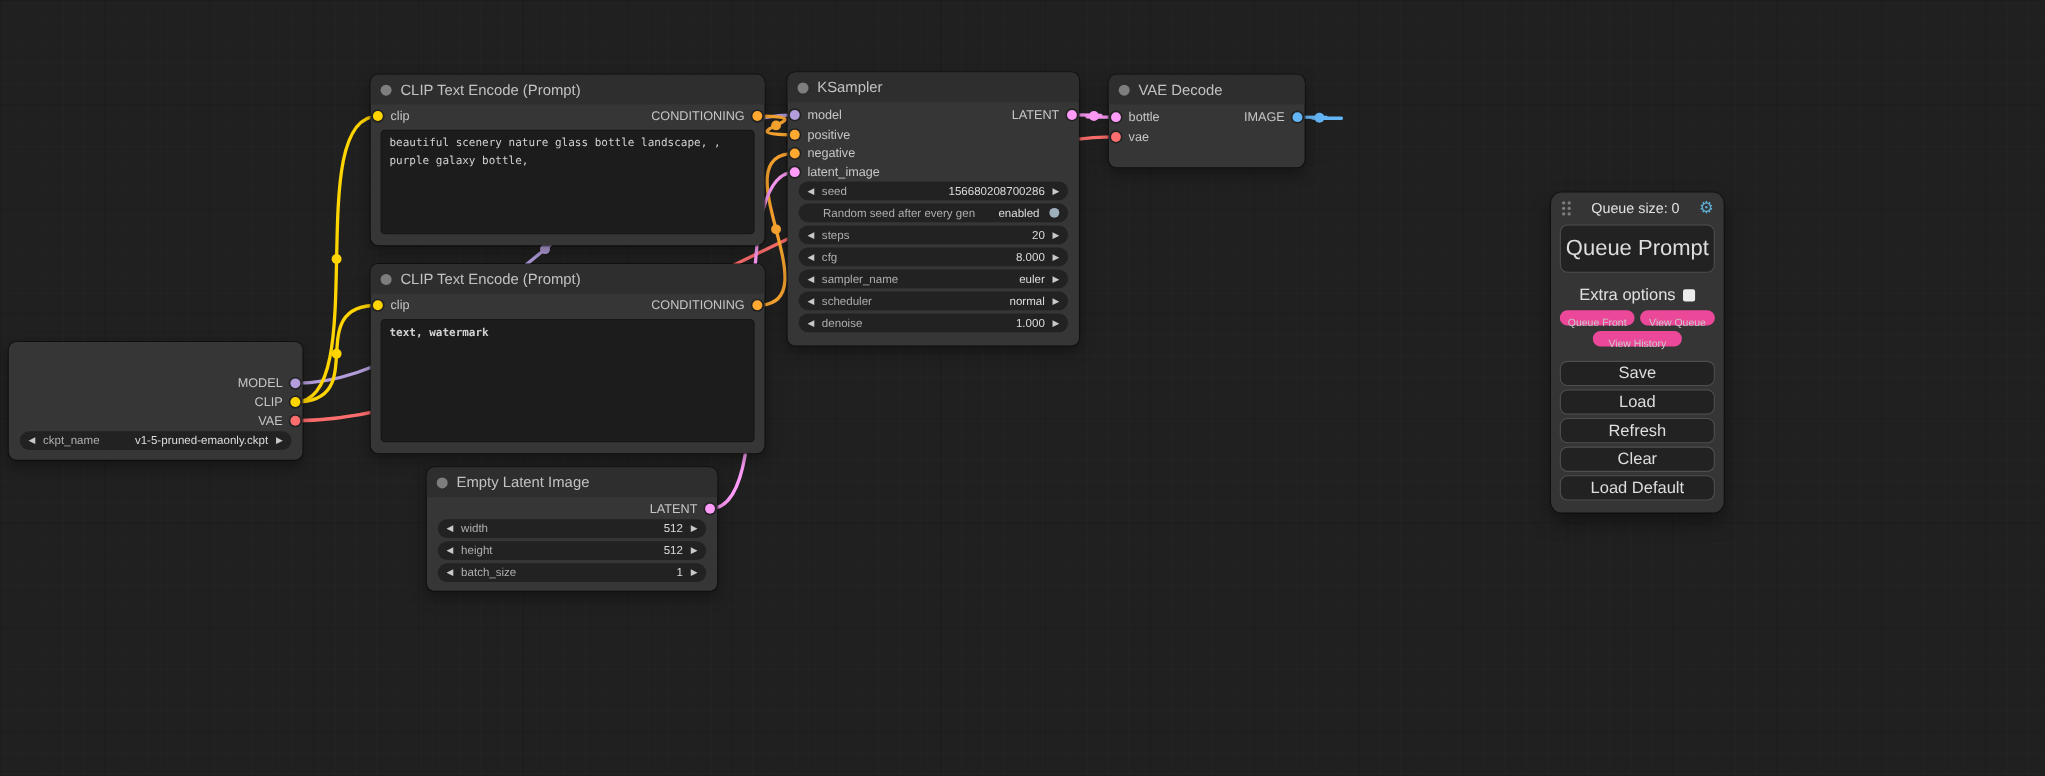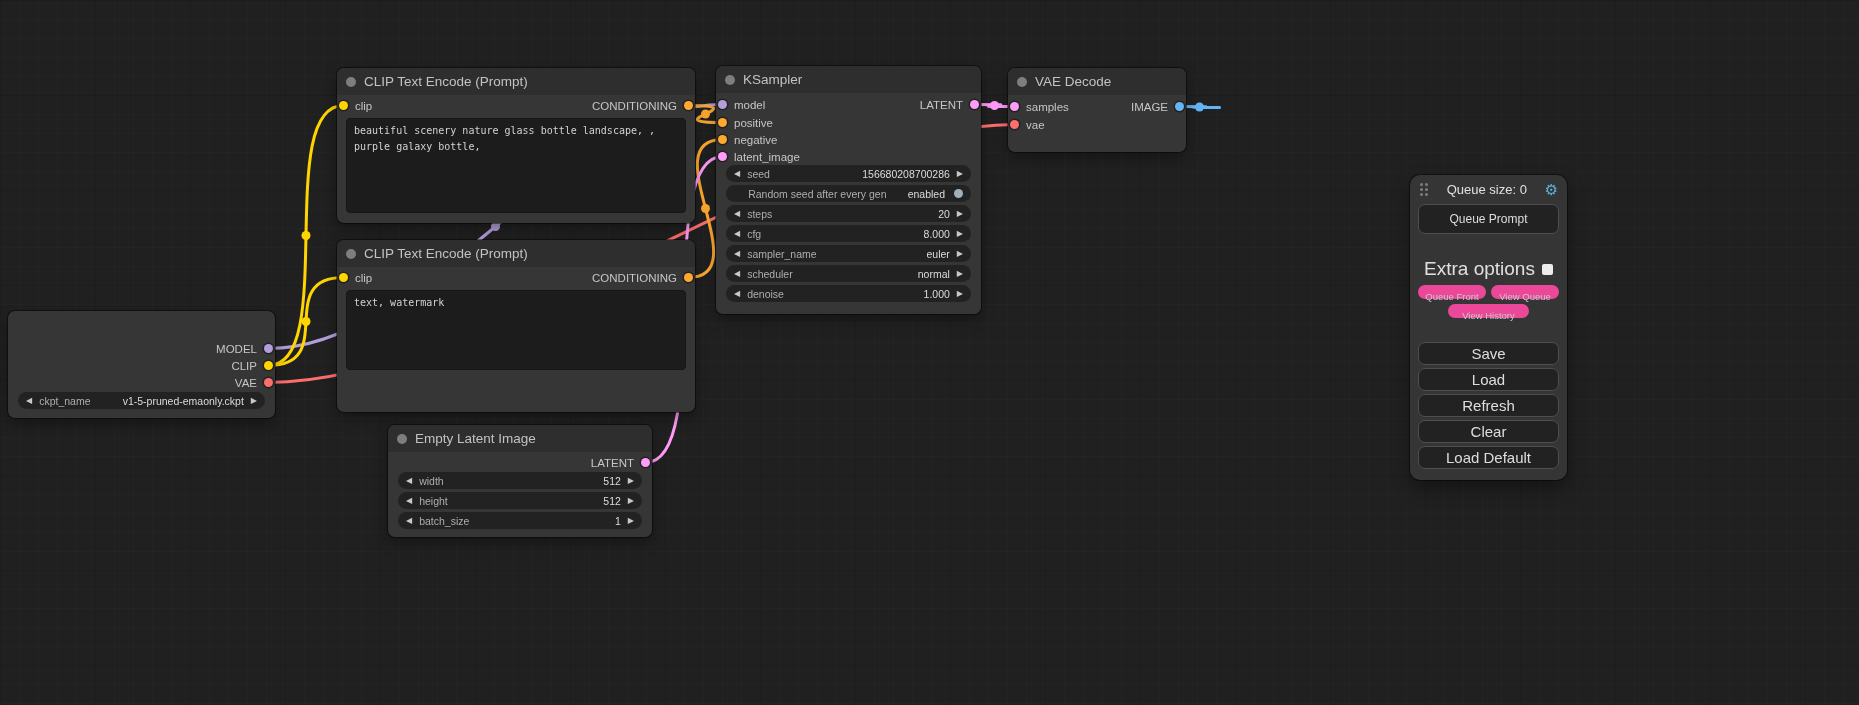--- a/index.html
+++ b/index.html
@@ -42,29 +42,29 @@
   .menu{position:absolute;z-index:4;background:#353535;border-radius:10px;
     box-shadow:0 0 0 1px rgba(0,0,0,.4),0 8px 18px rgba(0,0,0,.4);color:#ddd;padding-bottom:8px}
   .menu-header{display:flex;align-items:center;padding:7px 9px 2px}
   .drag-handle{width:10px;height:15px;position:relative;cursor:grab;flex:none}
   .drag-handle i{position:absolute;left:1px;top:1px;width:3px;height:3px;border-radius:50%;background:#7d7d7d;
     box-shadow:5px 0 0 #7d7d7d,0 5px 0 #7d7d7d,5px 5px 0 #7d7d7d,0 10px 0 #7d7d7d,5px 10px 0 #7d7d7d}
   .qsize{flex:1;text-align:center;font-size:13px;color:#e0e0e0}
   .gear{font-size:15px;color:#5fb0d8;cursor:pointer;line-height:1;flex:none}
   .btn{display:block;width:calc(100% - 16px);margin:3px 8px;background:#222;border:1px solid #4e4e4e;
     border-radius:7px;color:#dedede;font-family:"Liberation Sans",sans-serif;font-size:15px;height:23px;cursor:pointer}
-  .btn.qp{height:30px;font-size:12px;margin-top:5px}
-  .extra-row{display:flex;align-items:center;justify-content:center;gap:7px;font-size:19px;margin:24px 0 5px;color:#e0e0e0}
+  .btn.qp{height:44px;font-size:20px;margin-top:5px}
+  .extra-row{display:flex;align-items:center;justify-content:center;gap:7px;font-size:15px;margin:12px 0 5px;color:#e0e0e0}
   .checkbox{width:11px;height:11px;background:#ececec;border-radius:2px;cursor:pointer}
   .pill-row{display:flex;gap:5px;padding:0 8px;margin-bottom:5px}
   .pill{flex:1;height:13px;background:#222;border:7px solid #ec4899;border-radius:8px;color:#c9c9c9;
     font-family:"Liberation Sans",sans-serif;font-size:9.5px;line-height:1;cursor:pointer;padding:0;white-space:nowrap}
   .pill-row.center{justify-content:center}
   .pill-row.center .pill{flex:0 0 58%}
-  .menu-buttons{margin-top:24px}
+  .menu-buttons{margin-top:13px}
 </style>
 </head>
 <body>
 
 <div id="canvas">
 
   <svg id="link-layer" width="1859" height="705" viewBox="0 0 1859 705">
       <path d="M 268.5 348.5 C 427.4 348.5, 563.6 104.5, 722.5 104.5" fill="none" stroke="#B39DDB" stroke-width="3" stroke-linecap="round"></path>
       <circle cx="495.5" cy="226.5" r="4.5" fill="#B39DDB"></circle>
       <path d="M 268.5 365.5 C 338.5 365.5, 273.5 105.5, 343.5 105.5" fill="none" stroke="#FFD500" stroke-width="3" stroke-linecap="round"></path>
@@ -128,21 +128,21 @@
       <span>CLIP Text Encode (Prompt)</span>
     </div>
     <div class="slot in" style="top:30px">
       <span class="sdot" style="background: rgb(255, 213, 0);"></span>
       <span>clip</span>
     </div>
     <div class="slot out" style="top:30px">
       <span>CONDITIONING</span>
       <span class="sdot" style="background: rgb(255, 169, 49);"></span>
     </div>
-    <textarea class="ta" style="top: 50px; height: 80px;" spellcheck="false">text, watermark</textarea>
+    <textarea class="ta" style="top: 50px; height: 112px; font-weight: bold;" spellcheck="false">text, watermark</textarea>
   </div>
 
   <div class="node" style="left:388px;top:425px;width:264px;height:112px">
     <div class="ntitle">
       <span class="tdot"></span>
       <span>Empty Latent Image</span>
     </div>
     <div class="slot out" style="top:30px">
       <span>LATENT</span>
       <span class="sdot" style="background: rgb(255, 156, 249);"></span>
@@ -235,21 +235,21 @@
     </div>
   </div>
 
   <div class="node" style="left:1008px;top:68px;width:178px;height:84px">
     <div class="ntitle">
       <span class="tdot"></span>
       <span>VAE Decode</span>
     </div>
     <div class="slot in" style="top:31px">
       <span class="sdot" style="background: rgb(255, 156, 249);"></span>
-      <span>samples</span>
+      <span>bottle</span>
     </div>
     <div class="slot in" style="top:49px">
       <span class="sdot" style="background: rgb(255, 110, 110);"></span>
       <span>vae</span>
     </div>
     <div class="slot out" style="top:31px">
       <span>IMAGE</span>
       <span class="sdot" style="background: rgb(100, 181, 246);"></span>
     </div>
   </div>

